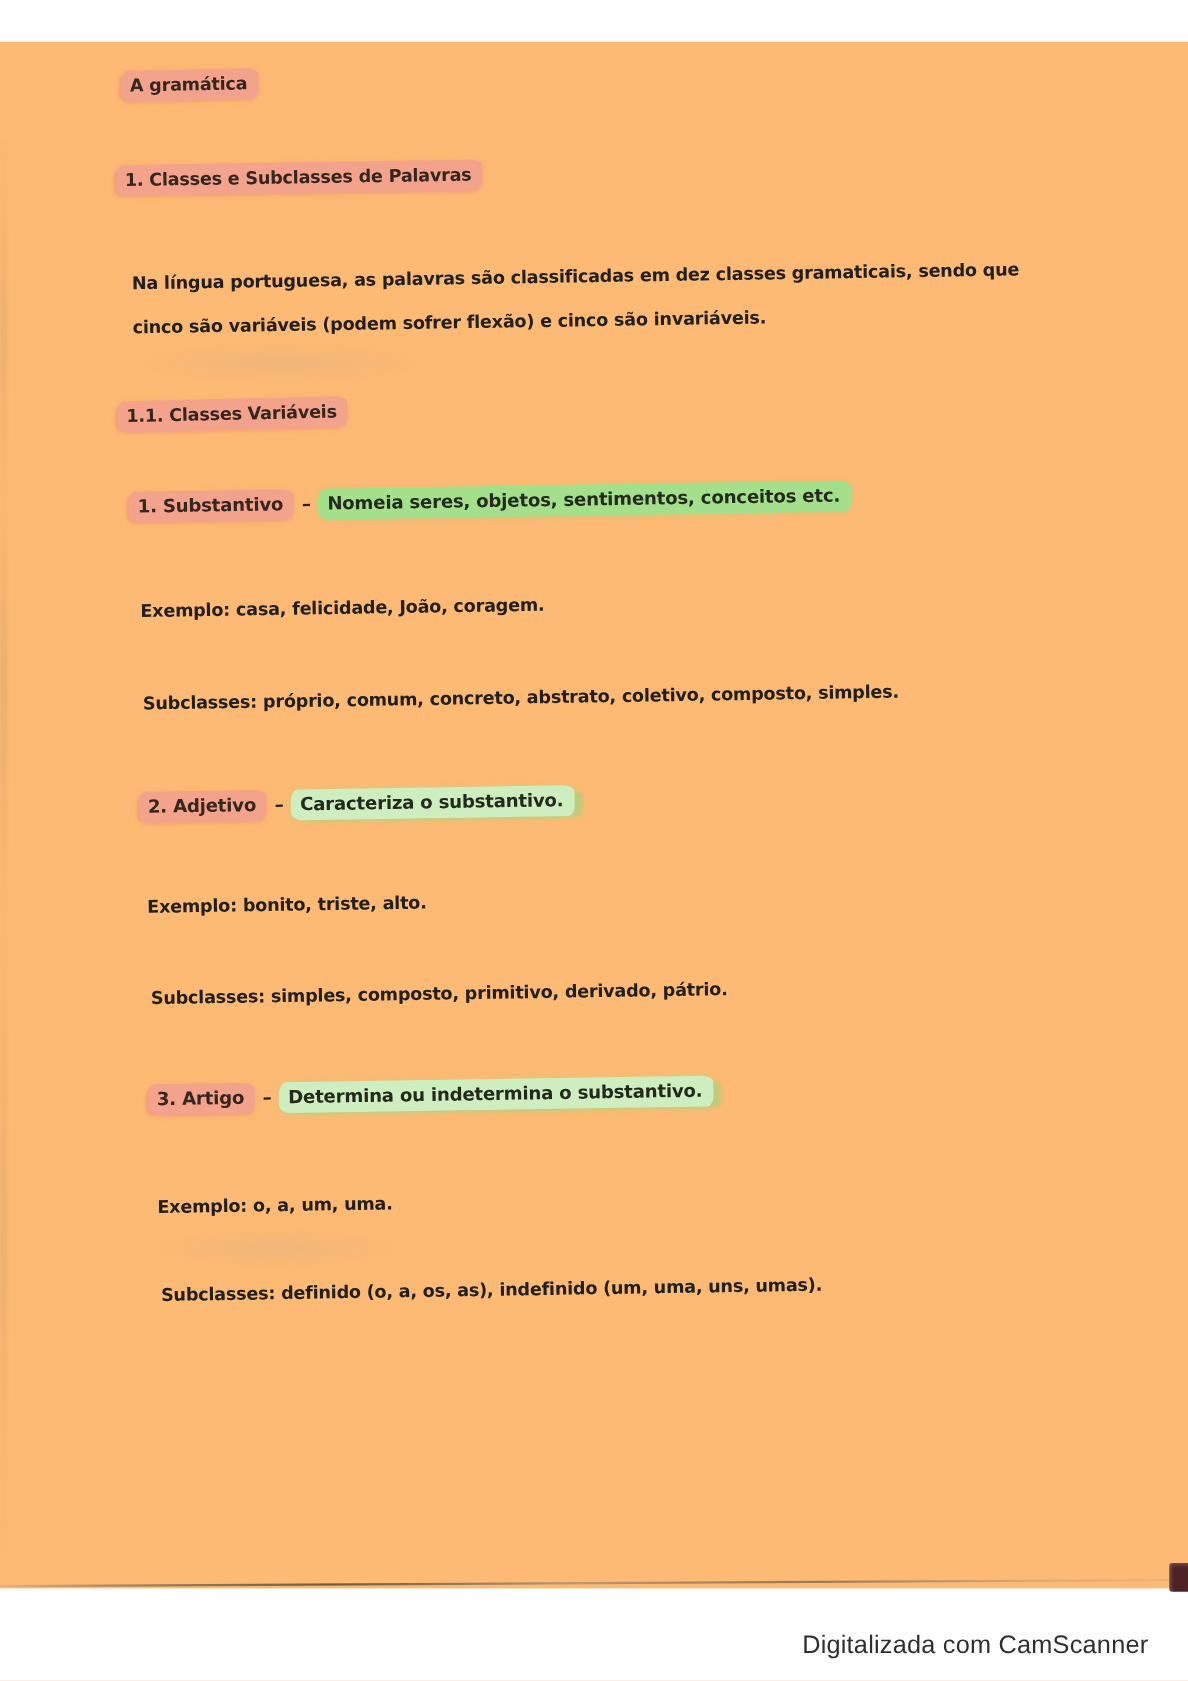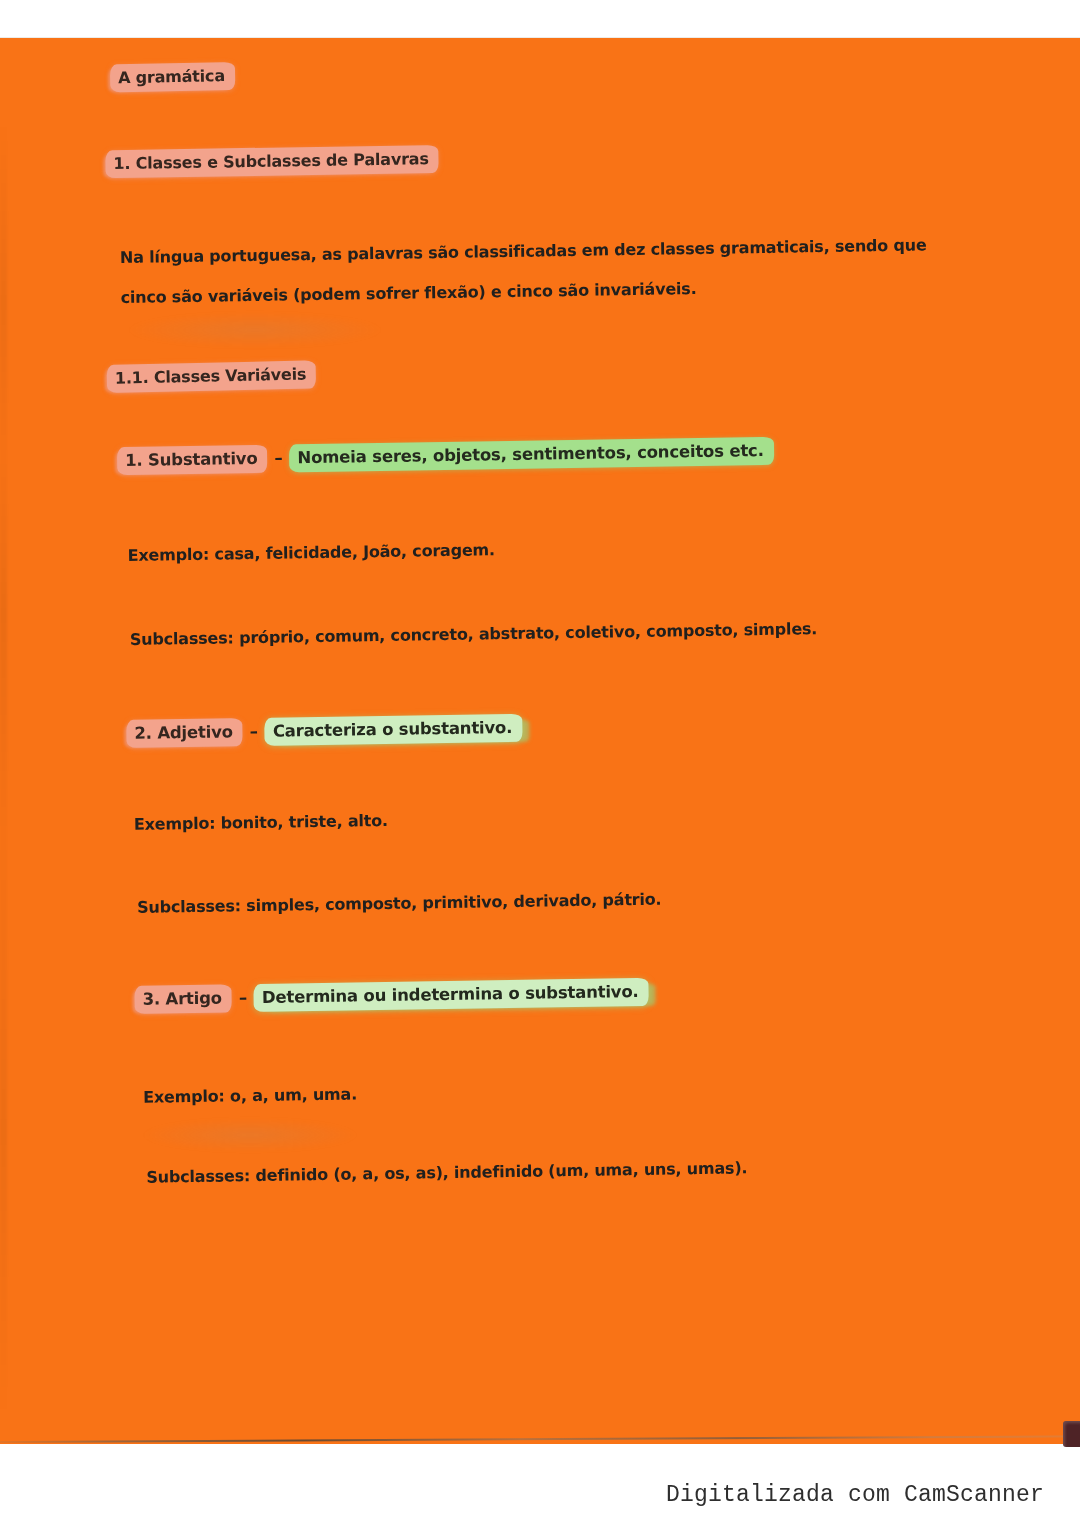--- a/index.html
+++ b/index.html
@@ -13,21 +13,21 @@
     height: 1528px;
     position: relative;
     overflow: hidden;
     font-family: "DejaVu Sans", sans-serif;
   }
 
   
   .scan-page {
     position: absolute;
     inset: 0;
-    background: #f97316;
+    background: #fdba74;
   }
   .scan-top-strip {
     position: absolute;
     top: 0; left: 0; right: 0;
     height: 37px;
     background: #ffffff;
     border-bottom: 1px solid #ecece9;
   }
   .scan-left-shade {
     position: absolute;
@@ -126,21 +126,21 @@
     width: 17px; height: 26px;
     background: var(--edge-mark, #4e2326);
     border-radius: 3px 0 0 3px;
     box-shadow: inset 2px 2px 3px rgba(255,255,255,0.18);
   }
 
   .scanner-footer {
     position: absolute;
     top: 1482px;
     right: 36px;
-    font-family: Liberation Mono, monospace;
+    font-family: Liberation Sans, sans-serif;
     font-size: 23px;
     font-weight: 400;
     letter-spacing: 0.2px;
     color: var(--footer-text, #2e2e2e);
   }
 </style>
 </head>
 <body>
 
 <div class="scan-page">

